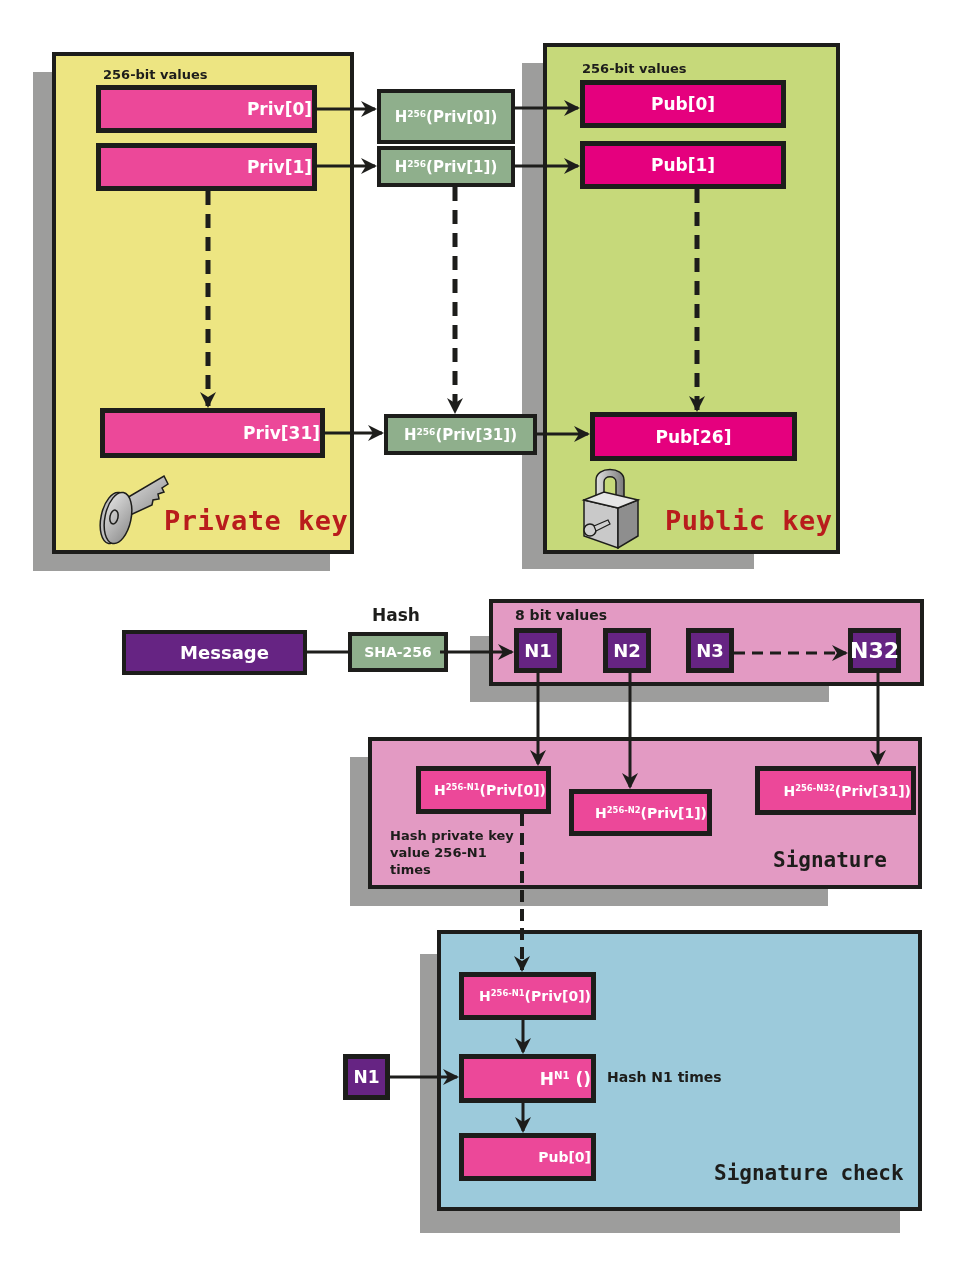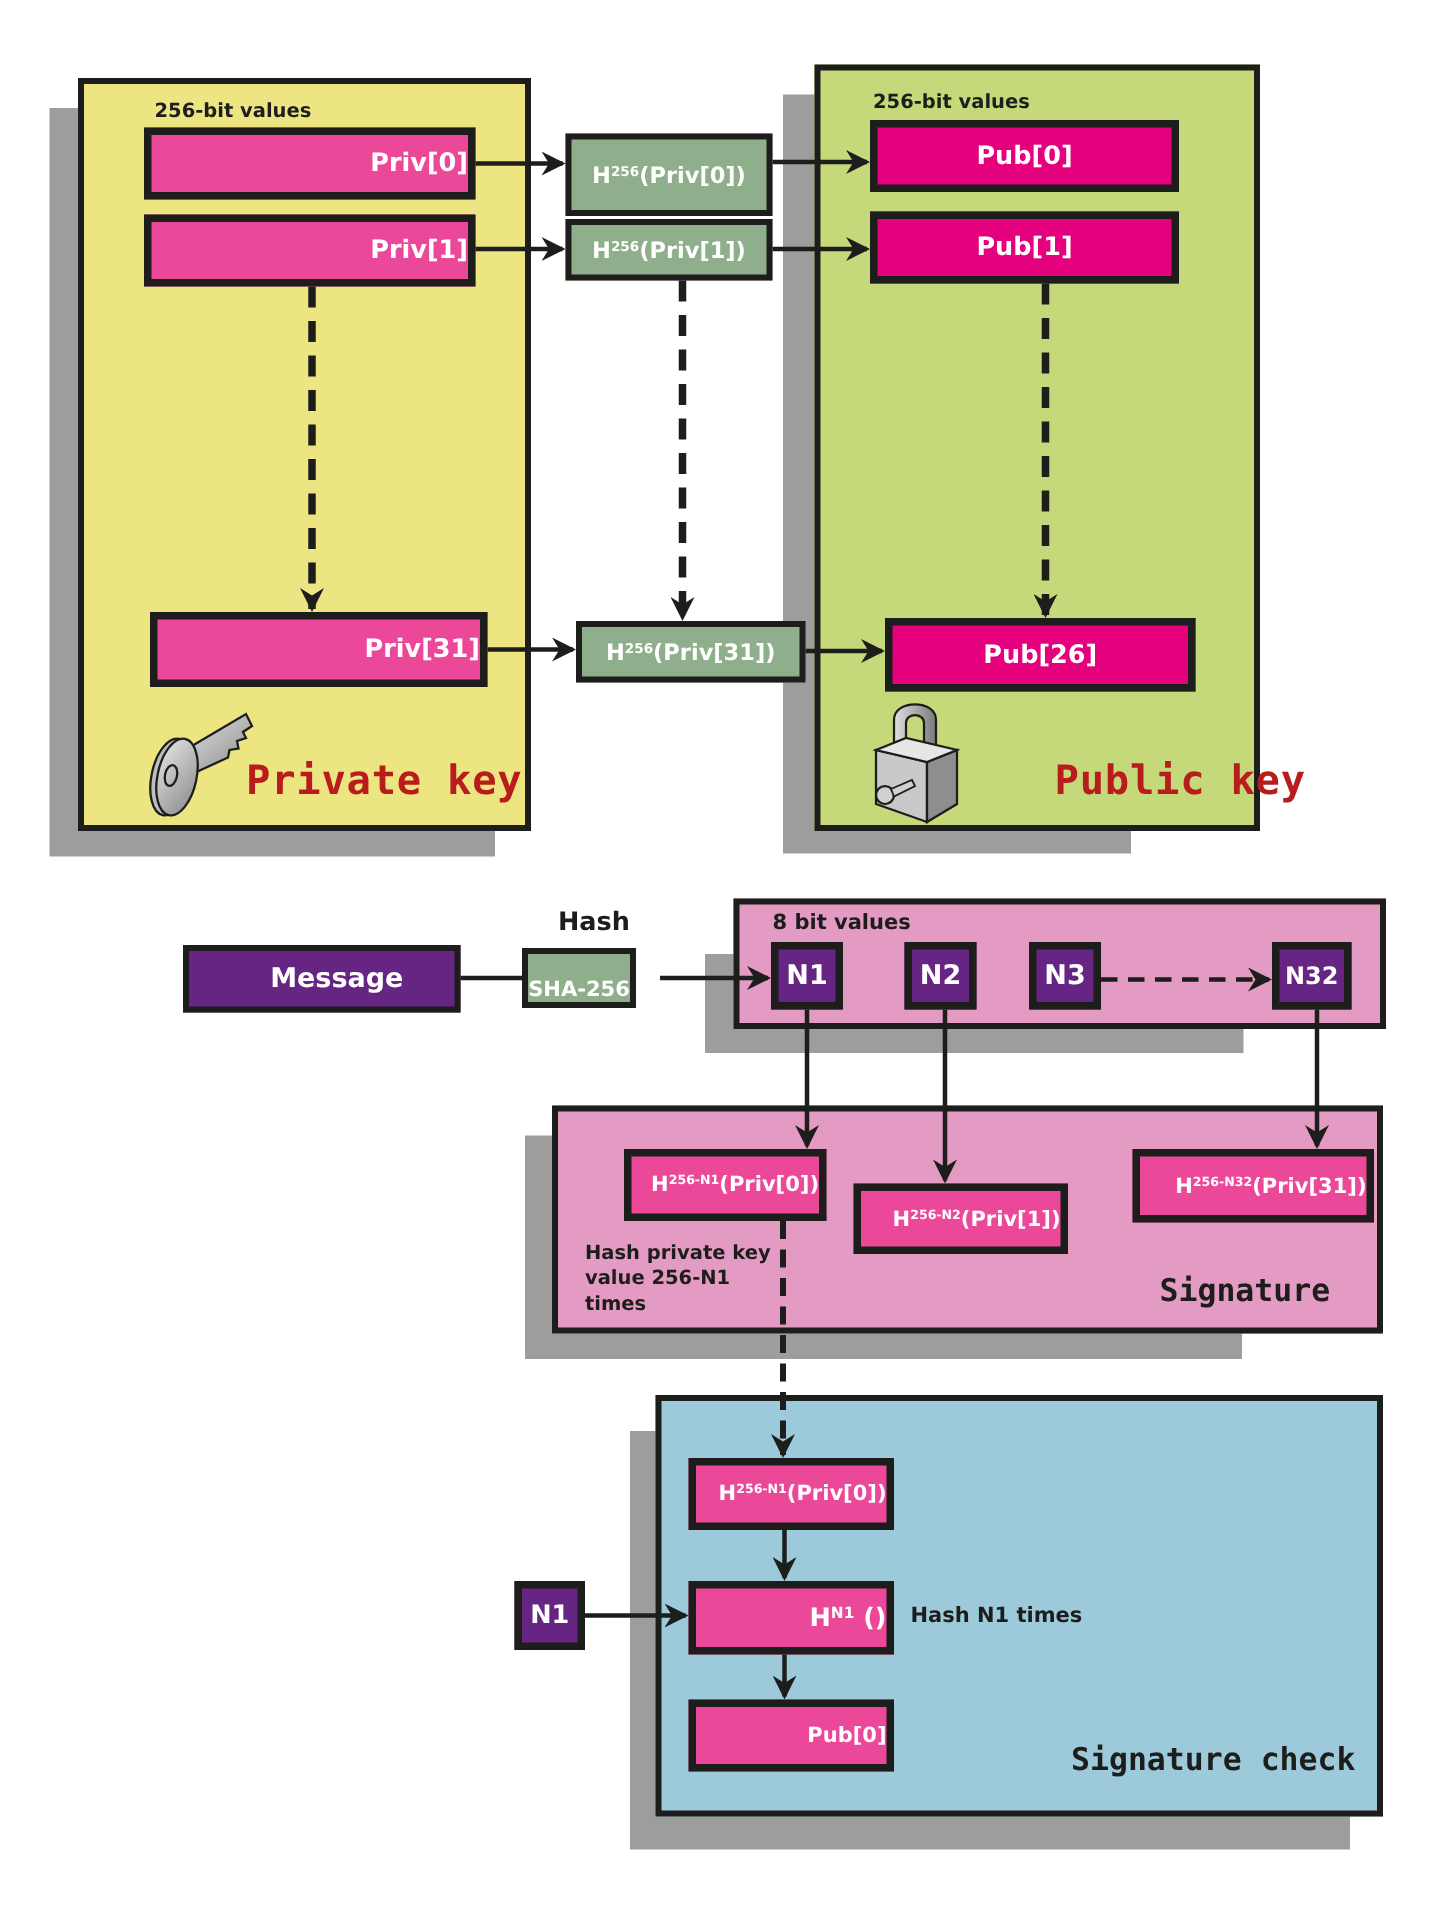--- a/index.html
+++ b/index.html
@@ -58,21 +58,21 @@
     <span>Pub[0]</span>
   </div>
 <div class="abs box b-pink" style="left:580px;top:141px;width:206px;height:48px;font-size:17px;">
     <span>Pub[1]</span>
   </div>
 <div class="abs box b-pink" style="left:590px;top:412px;width:207px;height:49px;font-size:17px;">
     <span>Pub[26]</span>
   </div>
 
 <div class="abs big-label" style="left:164px;top:505px;">Private key</div>
-<div class="abs big-label" style="left:665px;top:505px;margin-left:38px;">Public key</div>
+<div class="abs big-label" style="left:665px;top:505px;">Public key</div>
 
 <svg class="abs" style="left:92px;top:470px;" width="80" height="80" viewBox="0 0 80 80">
   <defs>
     <linearGradient id="metal" x1="0" y1="0" x2="1" y2="1">
       <stop offset="0" stop-color="#e6e6e6"></stop>
         <stop offset="1" stop-color="#8a8a8a"></stop>
     </linearGradient>
   </defs>
   <path d="M28,32 L72,6 L76,14 L70,18 L72,22 L66,24 L67,29 L61,30 L60,35 L36,46 Z" fill="url(#metal)" stroke="#1d1d1b" stroke-width="1.5"></path>
   <ellipse cx="22" cy="48" rx="13" ry="26" fill="#bdbdbd" stroke="#1d1d1b" stroke-width="1.5" transform="rotate(12 22 48)"></ellipse>
@@ -96,34 +96,34 @@
 </svg>
 
 <div class="abs shadow" style="left:470px;top:636px;width:359px;height:66px;"></div>
 <div class="abs panel p-pink" style="left:489px;top:599px;width:435px;height:87px;"></div>
 <div class="abs small-label" style="left:515px;top:607px;font-size:14px;">8 bit values</div>
 
 <div class="abs box b-purple" style="left:122px;top:630px;width:185px;height:45px;font-size:18px;border-width:4px;padding-left:20px;">
     <span>Message</span>
   </div>
 <div class="abs small-label" style="left:372px;top:605px;font-size:17px;">Hash</div>
-<div class="abs box b-sage" style="left:348px;top:632px;width:76px;height:40px;font-size:14px;align-items:flex-end;">
+<div class="abs box b-sage" style="left:348px;top:632px;width:100px;height:40px;font-size:14px;">
     <span>SHA-256</span>
   </div>
 
 <div class="abs box b-purple" style="left:514px;top:628px;width:48px;height:45px;font-size:18px;">
     <span>N1</span>
   </div>
 <div class="abs box b-purple" style="left:603px;top:628px;width:48px;height:45px;font-size:18px;">
     <span>N2</span>
   </div>
 <div class="abs box b-purple" style="left:686px;top:628px;width:48px;height:45px;font-size:18px;">
     <span>N3</span>
   </div>
-<div class="abs box b-purple" style="left:848px;top:628px;width:53px;height:45px;font-size:16px;">
+<div class="abs box b-purple" style="left:848px;top:628px;width:53px;height:45px;font-size:22px;">
     <span>N32</span>
   </div>
 
 <div class="abs shadow" style="left:350px;top:757px;width:478px;height:149px;"></div>
 <div class="abs panel p-pink" style="left:368px;top:737px;width:554px;height:152px;"></div>
 
 <div class="abs box b-blue" style="left:416px;top:766px;width:135px;height:48px;font-size:14px;">
   <span><span>H</span><sup>256-N1</sup><span>(Priv[0])</span></span>
 </div>
 <div class="abs box b-blue" style="left:569px;top:789px;width:143px;height:47px;font-size:14px;">

